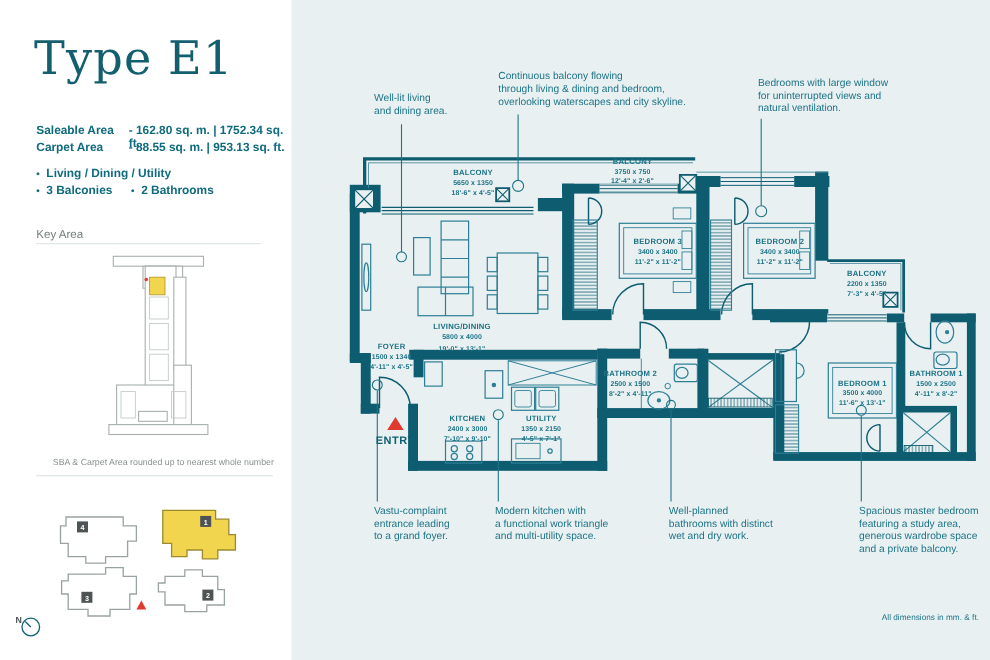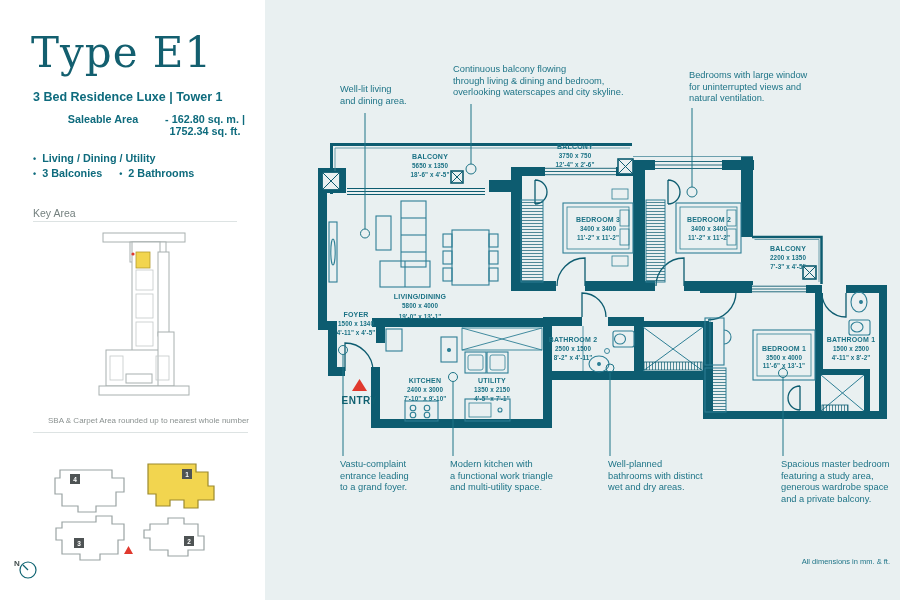--- a/index.html
+++ b/index.html
@@ -1,24 +1,24 @@
 <!DOCTYPE html>
 <html><head>
 <meta charset="utf-8">
 <style>
   html,body{margin:0;padding:0;}
   body{width:900px;height:600px;position:relative;font-family:"Liberation Sans",sans-serif;
        background:#ffffff;overflow:hidden;}
   
-  .sidebar{position:absolute;left:0;top:0;width:265px;height:600px;background:#ffffff;text-align:center;}
+  .sidebar{position:absolute;left:0;top:0;width:265px;height:600px;background:#ffffff;}
   .title{position:absolute;left:31px;top:28px;font-family:"DejaVu Serif",serif;font-weight:400;
          font-size:42px;color:#135f6f;letter-spacing:1px;}
   .subtitle{position:absolute;left:33px;top:90px;font-size:12.5px;font-weight:700;color:#0e6b7d;}
   .area-row{position:absolute;left:33px;font-size:10.8px;font-weight:700;color:#0e6b7d;display:flex;}
-  .area-row .lbl{width:84px;flex:none;margin-left:28px;}
+  .area-row .lbl{width:84px;flex:none;}
   .feat{position:absolute;left:33px;font-size:10.8px;font-weight:700;color:#0e6b7d;}
   .feat .b{color:#0e6b7d;margin-right:6px;font-size:9px;}
   .feat .b2{margin-left:14px;}
   .keyplan-h{position:absolute;left:33px;top:207px;font-size:10.5px;color:#74807f;}
   .rule{position:absolute;left:33px;width:204px;height:1px;background:#dde3e3;}
   .footnote{position:absolute;left:33px;top:416px;font-size:8px;color:#8a9190;margin-left:15px;}
   .svgbox{position:absolute;}
   
   .panel{position:absolute;left:265px;top:0;width:635px;height:600px;background:#e9f0f1;}
   .anno{position:absolute;font-size:9.3px;line-height:1.25;color:#1e7487;white-space:pre-line;}
@@ -29,25 +29,28 @@
   .rdim{font-size:6.3px;font-weight:600;fill:#1b7285;letter-spacing:.1px;}
   .entry-t{font-size:10px;font-weight:700;fill:#0f6070;letter-spacing:.5px;}
   .badge-t{font-size:6.5px;font-weight:700;fill:#ffffff;}
   .north-t{font-size:8px;font-weight:700;fill:#44504f;}
 </style>
 </head>
 <body>
 
 <div class="sidebar">
   <div class="title">Type E1</div>
-  <div class="subtitle">3 Bed Residence Luxe  |  Tower 1</div>
 
   <div class="area-row" style="top:113px">
     <span class="lbl">Saleable Area</span>
     <span>-  162.80 sq. m.   |   1752.34 sq. ft.</span>
+  </div>
+  <div class="area-row" style="top:128px">
+    <span class="lbl">Carpet Area</span>
+    <span>-  88.55 sq. m.    |   953.13 sq. ft.</span>
   </div>
 
   <div class="feat" style="top:152px">
     <span class="b">•</span><span>Living / Dining / Utility</span>
   </div>
   <div class="feat" style="top:167px">
     <span class="b">•</span><span>3 Balconies</span>
     <span class="b b2">•</span><span>2 Bathrooms</span>
   </div>
 
@@ -117,21 +120,21 @@
 for uninterrupted views and
 natural ventilation.</div>
   <div class="anno" style="left:75px;top:459px">Vastu-complaint
 entrance leading
 to a grand foyer.</div>
   <div class="anno" style="left:185px;top:459px">Modern kitchen with
 a functional work triangle
 and multi-utility space.</div>
   <div class="anno" style="left:343px;top:459px">Well-planned
 bathrooms with distinct
-wet and dry areas.</div>
+wet and dry work.</div>
   <div class="anno" style="left:516px;top:459px">Spacious master bedroom
 featuring a study area,
 generous wardrobe space
 and a private balcony.</div>
   <div class="dim-note">All dimensions in mm. &amp; ft.</div>
 
   
   <svg width="635" height="600" viewBox="265 0 635 600">
     <defs>
       <pattern id="hatchH" width="4" height="3" patternUnits="userSpaceOnUse">

